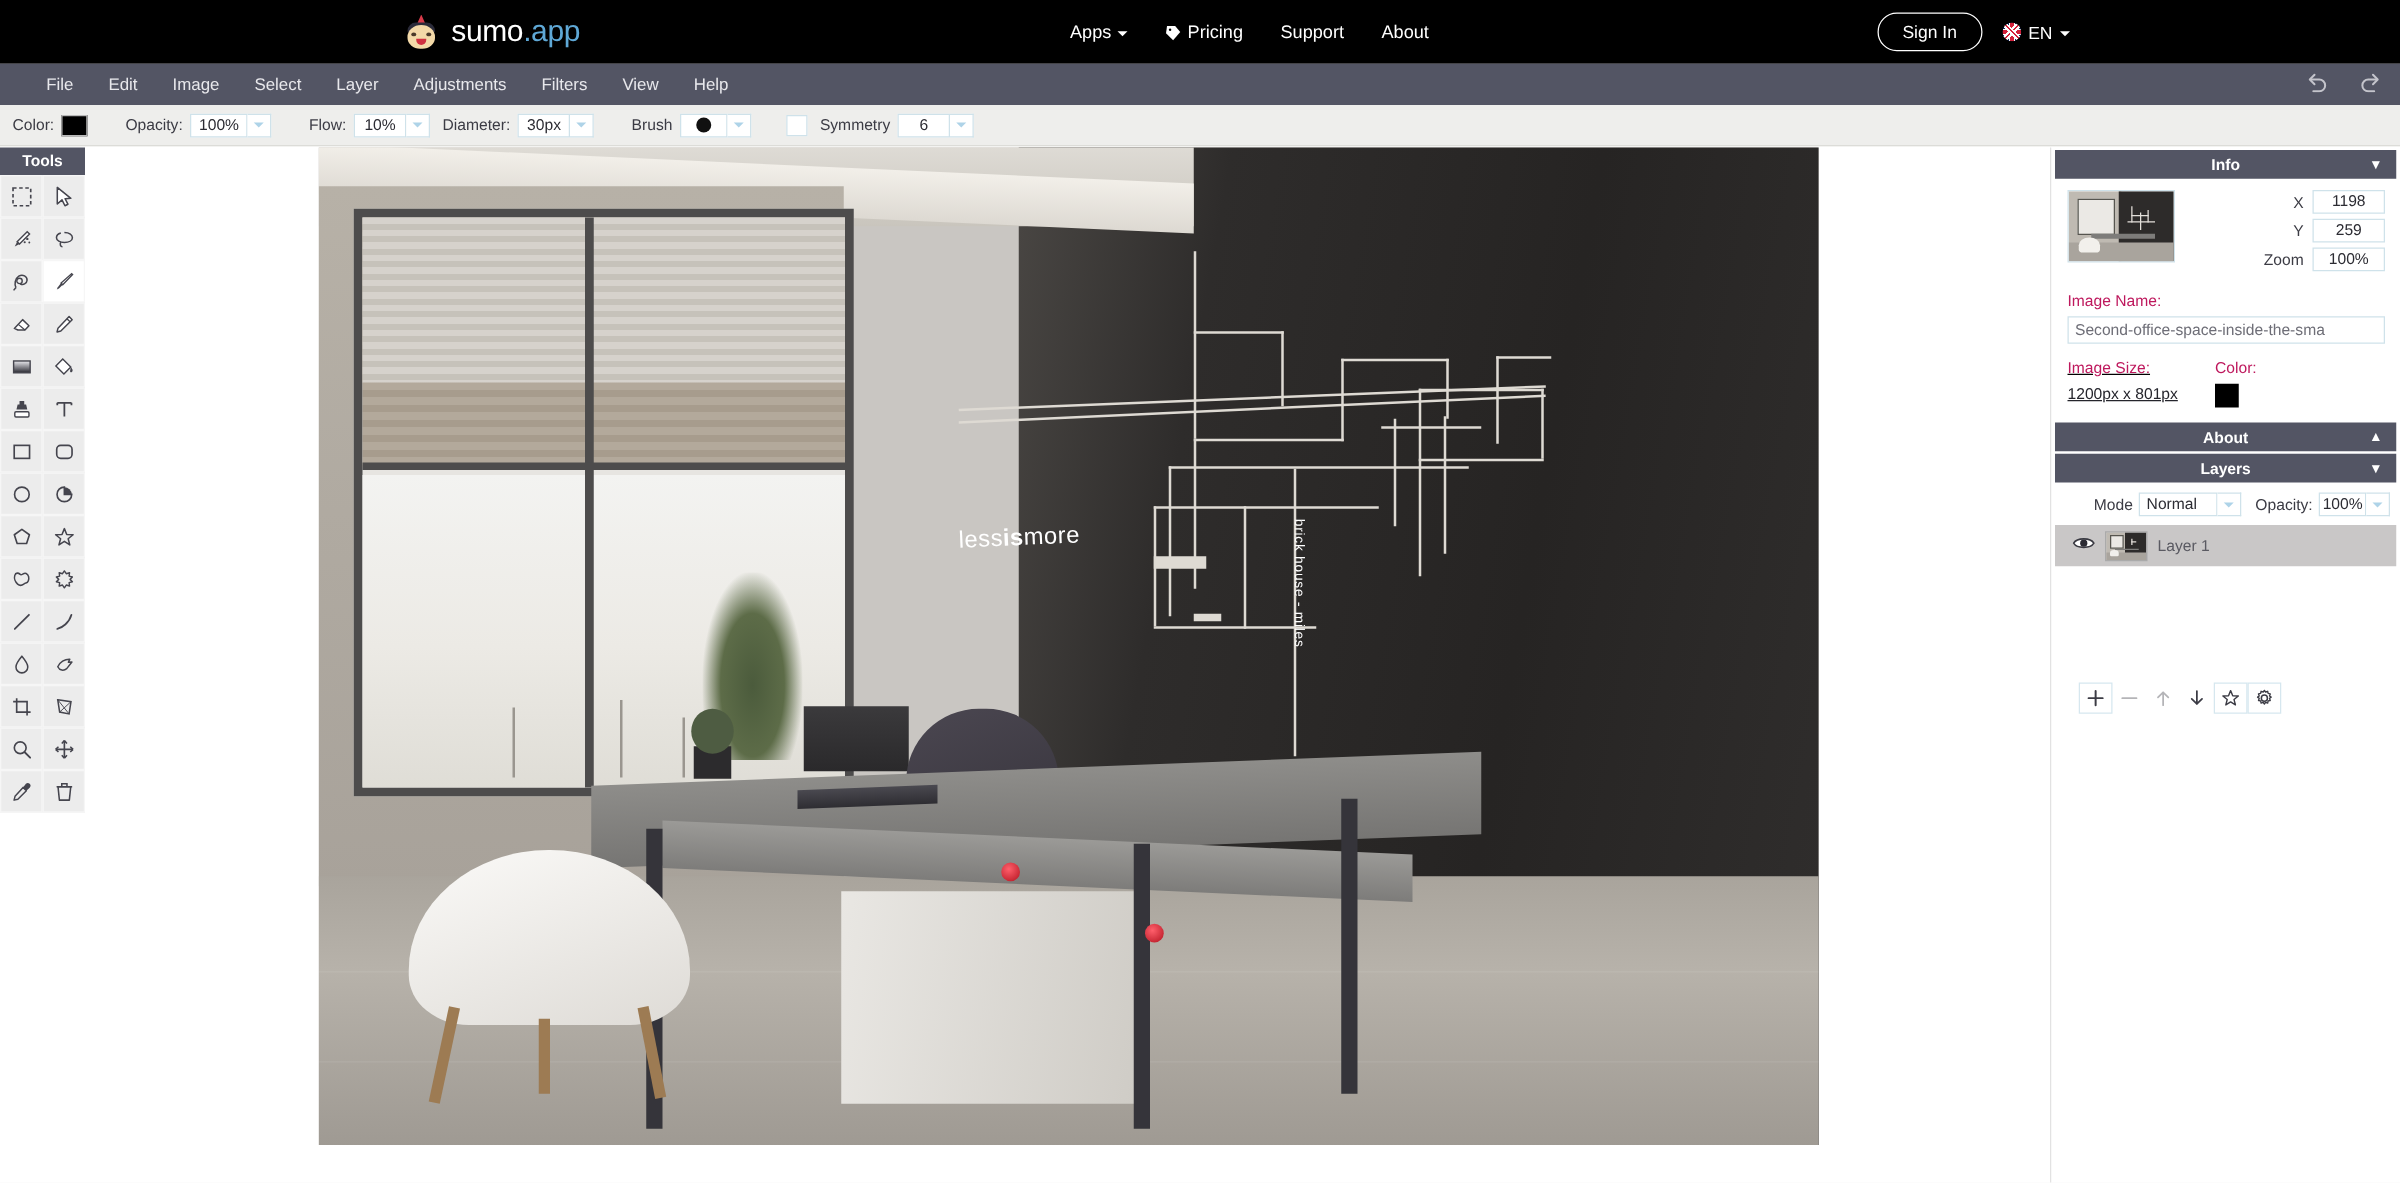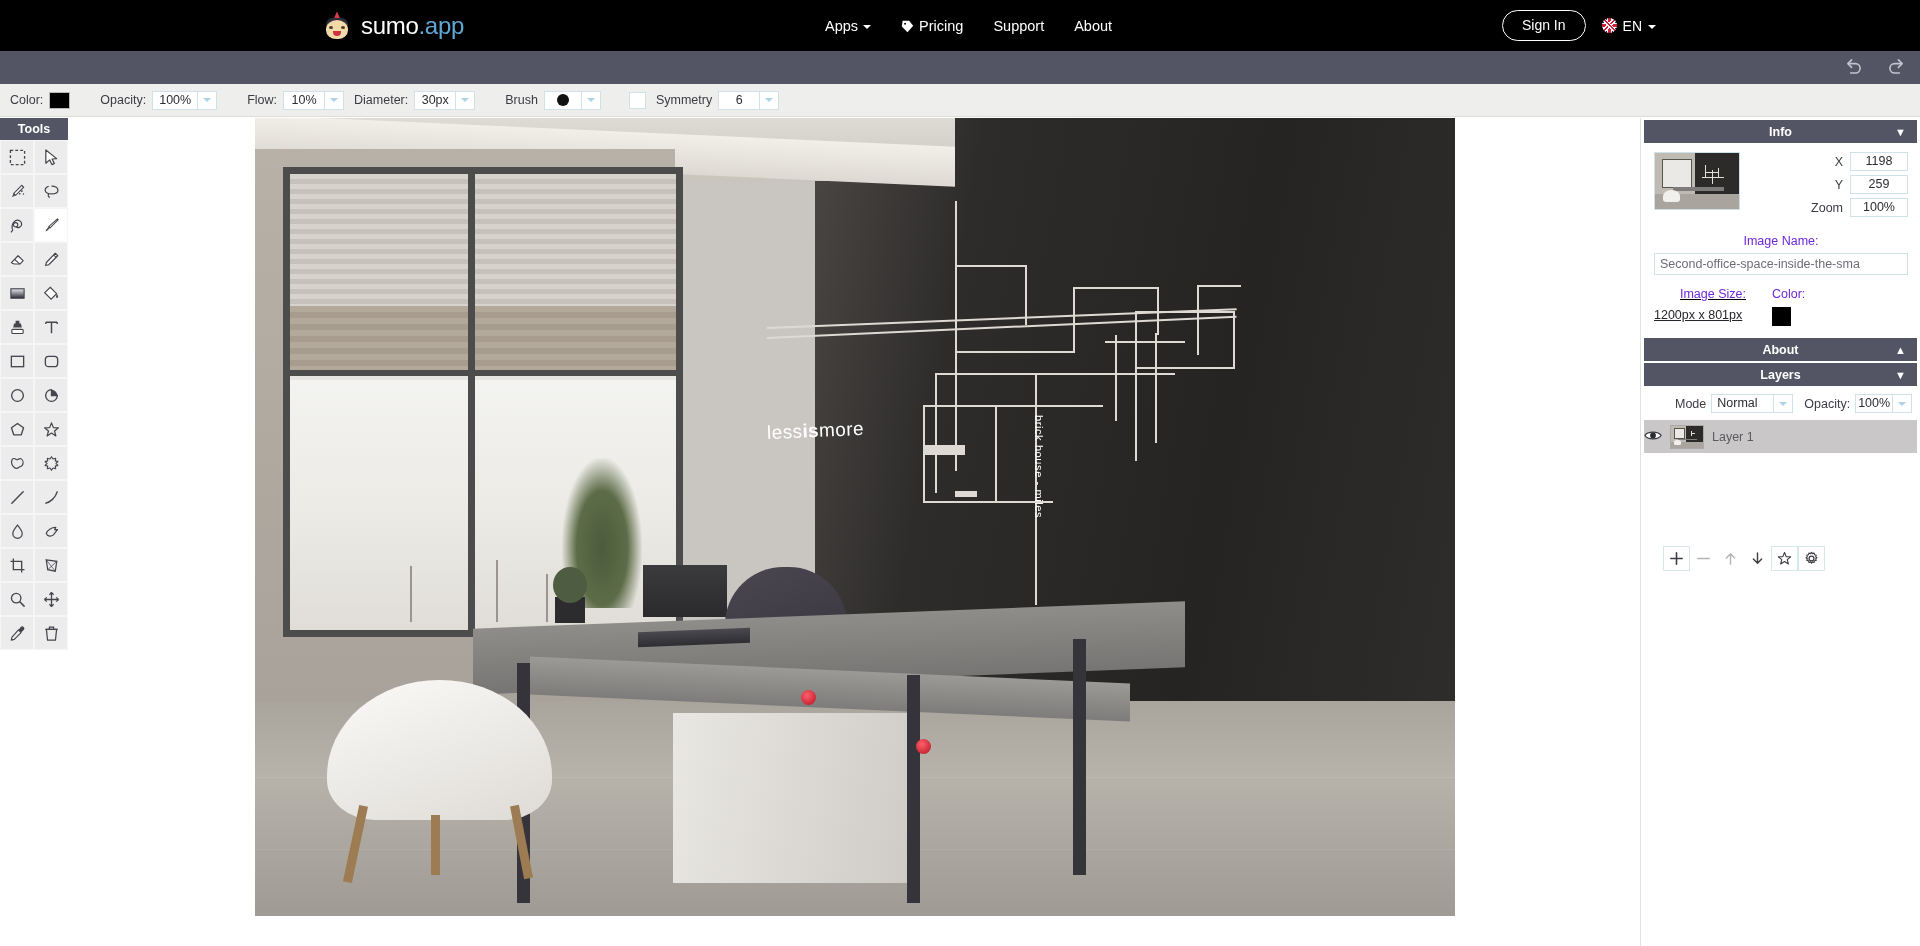--- a/index.html
+++ b/index.html
@@ -52,21 +52,21 @@
     background: #4a3a2a; border-radius: 50%;
   }
   .mascot-eyes i:first-child { left: 0; }
   .mascot-eyes i:last-child { right: 0; }
   #brand-text {
     font-size: 24px; letter-spacing: -0.3px; color: #fff; font-weight: 400;
   }
   #brand-text .accent { color: #5fa8d6; }
 
   #site-nav {
-    position: absolute; left: 825px;
+    position: absolute; left: 856px;
     display: flex; align-items: center; gap: 30px;
   }
   #site-nav .navitem {
     color: #fff; font-size: 14.5px; display: flex; align-items: center; gap: 5px;
     cursor: pointer; white-space: nowrap;
   }
   .caret-dn {
     width: 0; height: 0; border-left: 4px solid transparent;
     border-right: 4px solid transparent; border-top: 4.5px solid #fff;
     display: inline-block; position: relative; top: 1px;
@@ -291,21 +291,21 @@
   #info-thumb {
     width: 86px; height: 58px; border: 1px solid #cfe2ea; overflow: hidden; position: relative; flex: 0 0 86px;
   }
   #info-fields { flex: 1; }
   .info-row { display: flex; align-items: center; justify-content: flex-end; gap: 7px; margin-bottom: 4px; }
   .info-row .lbl { font-size: 12.5px; color: #3b3b44; }
   .info-row .val {
     width: 58px; height: 19px; border: 1px solid #cfe2ea; background: #fff;
     font-size: 12.5px; color: #2c2c33; text-align: center; line-height: 17px; cursor: text;
   }
-  .sect-label { font-size: 12.5px; color: #6d28d9; margin: 13px 0 5px; text-align: center; }
+  .sect-label { font-size: 12.5px; color: #be185d; margin: 13px 0 5px; }
   #image-name-input {
     width: 100%; height: 22px; border: 1px solid #cfe2ea; background: #fff;
     font-size: 12.5px; color: #6e6e77; padding: 0 5px; line-height: 20px;
     white-space: nowrap; overflow: hidden; cursor: text;
   }
   #size-color-row { display: flex; margin-top: 12px; }
   #size-col { width: 118px; text-decoration: underline; }
   #size-value {
     font-size: 12.5px; color: #25252c; text-decoration: underline; margin-top: 7px; cursor: pointer; display: inline-block;
   }
@@ -318,21 +318,21 @@
   }
   #mode-field {
     width: 63px; height: 19px; border: 1px solid #cfe2ea; background: #fff;
     font-size: 12.5px; color: #2c2c33; line-height: 17px; padding-left: 5px; cursor: pointer;
   }
   #layer-opacity {
     width: 38px; height: 19px; border: 1px solid #cfe2ea; background: #fff;
     font-size: 12.5px; color: #2c2c33; text-align: center; line-height: 17px; cursor: text;
   }
   .layer-row {
-    height: 33px; background: #c9c7c7; display: flex; align-items: center; gap: 8px; 
+    height: 33px; background: #c9c7c7; display: flex; align-items: center; gap: 8px; padding-left: 14px;
     cursor: pointer;
   }
   .layer-thumb { width: 34px; height: 24px; overflow: hidden; position: relative; border: 1px solid #aaa; }
   .layer-name { font-size: 12.5px; color: #5a5a62; }
   #layer-toolbar {
     position: absolute; left: 0; right: 0; top: 428px; display: flex; gap: 0px; padding-left: 22px; align-items: center;
   }
   .lt-btn {
     width: 27px; height: 25px; display: flex; align-items: center; justify-content: center;
     border: 1px solid transparent; margin-right: 0px; cursor: pointer;
@@ -398,20 +398,31 @@
     <div id="lang-picker">
       <span class="flag-uk"></span>
       <span>EN</span>
       <span class="caret-dn"></span>
     </div>
   </div>
 </div>
 
 <div id="menu-bar">
   <span id="menu-flag"><span class="flag-uk sm"></span></span>
+  <div id="menu-items">
+    <div class="menu-item">File</div>
+    <div class="menu-item">Edit</div>
+    <div class="menu-item">Image</div>
+    <div class="menu-item">Select</div>
+    <div class="menu-item">Layer</div>
+    <div class="menu-item">Adjustments</div>
+    <div class="menu-item">Filters</div>
+    <div class="menu-item">View</div>
+    <div class="menu-item">Help</div>
+  </div>
   <div id="menu-right">
     <span class="undo-ico">
       <svg width="19" height="17" viewBox="0 0 20 18">
           <path d="M5 7 H12 a5 5 0 0 1 0 10 H7" fill="none" stroke="#d8d8de" stroke-width="1.7" stroke-linecap="round"></path>
           <path d="M8 3 L4 7 L8 11" fill="none" stroke="#d8d8de" stroke-width="1.7" stroke-linecap="round" stroke-linejoin="round"></path>
         </svg>
     </span>
     <span class="redo-ico">
       <svg width="19" height="17" viewBox="0 0 20 18">
           <path d="M15 7 H8 a5 5 0 0 0 0 10 H13" fill="none" stroke="#d8d8de" stroke-width="1.7" stroke-linecap="round"></path>

